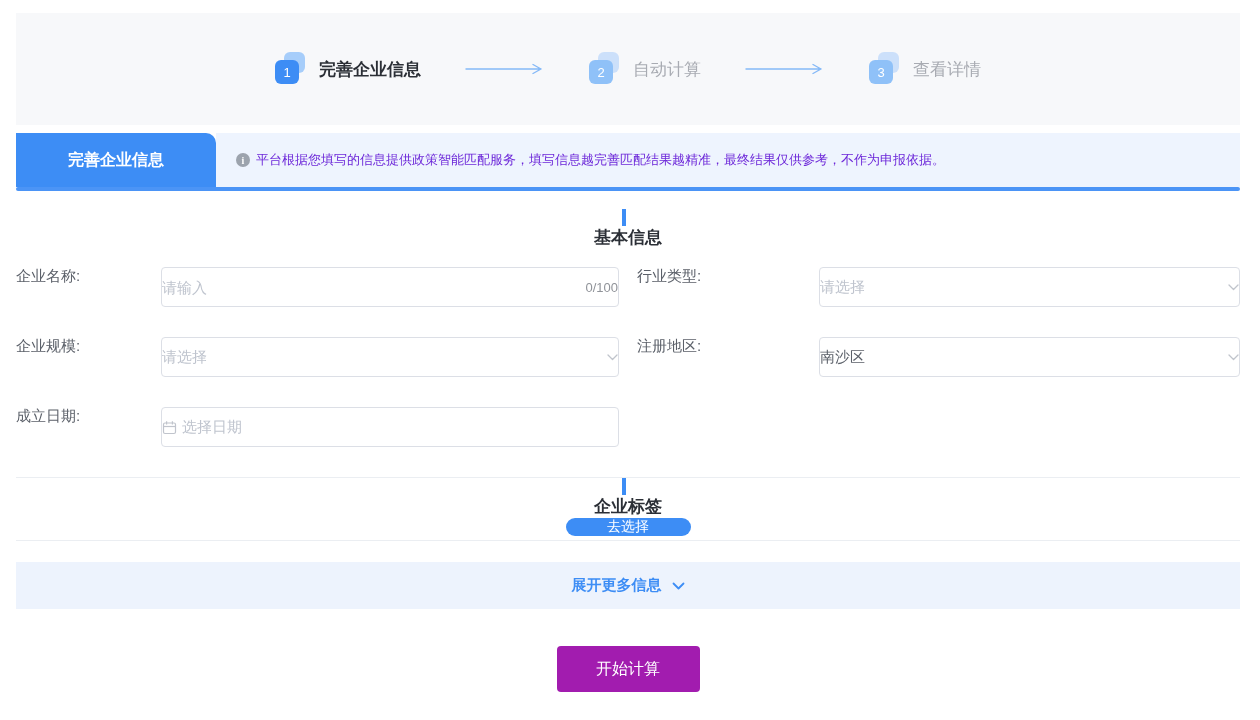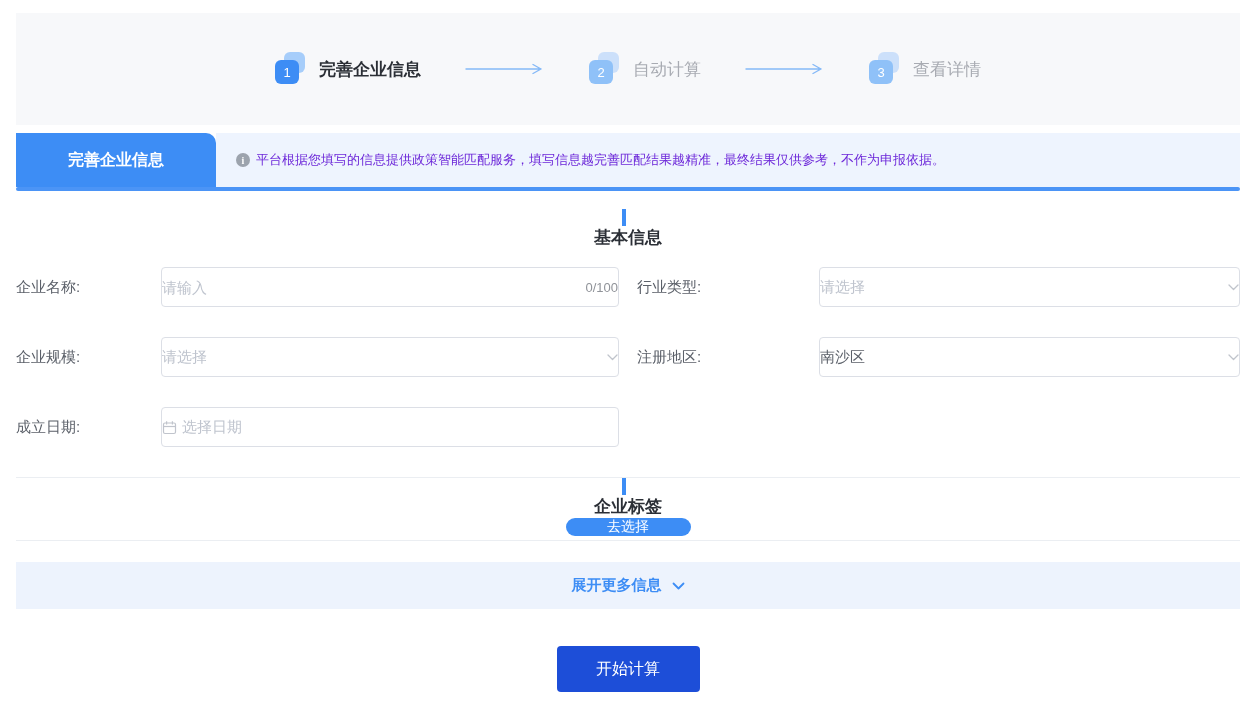--- a/index.html
+++ b/index.html
@@ -41,21 +41,21 @@
   
   .section-header { margin-top:18px; display:flex; align-items:center; height:24px;flex-direction:column; }
   .section-bar { width:4px; height:17px; background:#3d8df5; margin-right:8px; flex-shrink:0; }
   .section-title { font-size:17px; font-weight:bold; color:#2b2f36; }
   .section-header.with-action { justify-content:flex-start; height:32px; margin-top:0; }
   .spacer { flex:1; }
 
   
   .form-grid { margin-top:34px; display:grid; grid-template-columns:1fr 1fr;
                column-gap:18px; row-gap:30px; }
-  .form-item { display:flex; align-items:center; }
+  .form-item { display:flex; }
   .form-label { width:145px; flex-shrink:0; font-size:15px; color:#5b6069; }
   .form-item.rightcol .form-label { width:182px; }
   .form-field { flex:1; height:40px; border:1px solid #dcdfe6; border-radius:4px; background:#ffffff;
                 display:flex; align-items:center; padding:0 0; cursor:pointer; }
   .form-field input { border:none; outline:none; flex:1; font-size:15px; color:#5b6069;
                       font-family:"Liberation Sans","DejaVu Sans",sans-serif; background:transparent; }
   .form-field input::placeholder { color:#bfc4ce; }
   .char-counter { font-size:13px; color:#909399; margin-left:8px; }
   .select-text { flex:1; font-size:15px; color:#bfc4ce; }
   .select-text.has-value { color:#5b6069; }
@@ -70,21 +70,21 @@
                  display:flex; align-items:center; justify-content:center;
                  font-family:"Liberation Sans","DejaVu Sans",sans-serif; }
 
   
   .expand-bar { margin-top:21px; height:47px; background:#edf3fd; cursor:pointer;
                 display:flex; align-items:center; justify-content:center; }
   .expand-label { font-size:15px; font-weight:bold; color:#3d8df5; margin-right:10px; }
 
   
   .footer { margin-top:37px; display:flex; justify-content:center; }
-  .primary-button { width:143px; height:46px; background:#1d4ed8; border:none; border-radius:4px;
+  .primary-button { width:143px; height:46px; background:#a21caf; border:none; border-radius:4px;
                     color:#ffffff; font-size:16px; cursor:pointer;
                     display:flex; align-items:center; justify-content:center;
                     font-family:"Liberation Sans","DejaVu Sans",sans-serif; }
 </style>
 </head>
 <body>
 
 <div class="container">
 
   <div class="stepper-panel">

